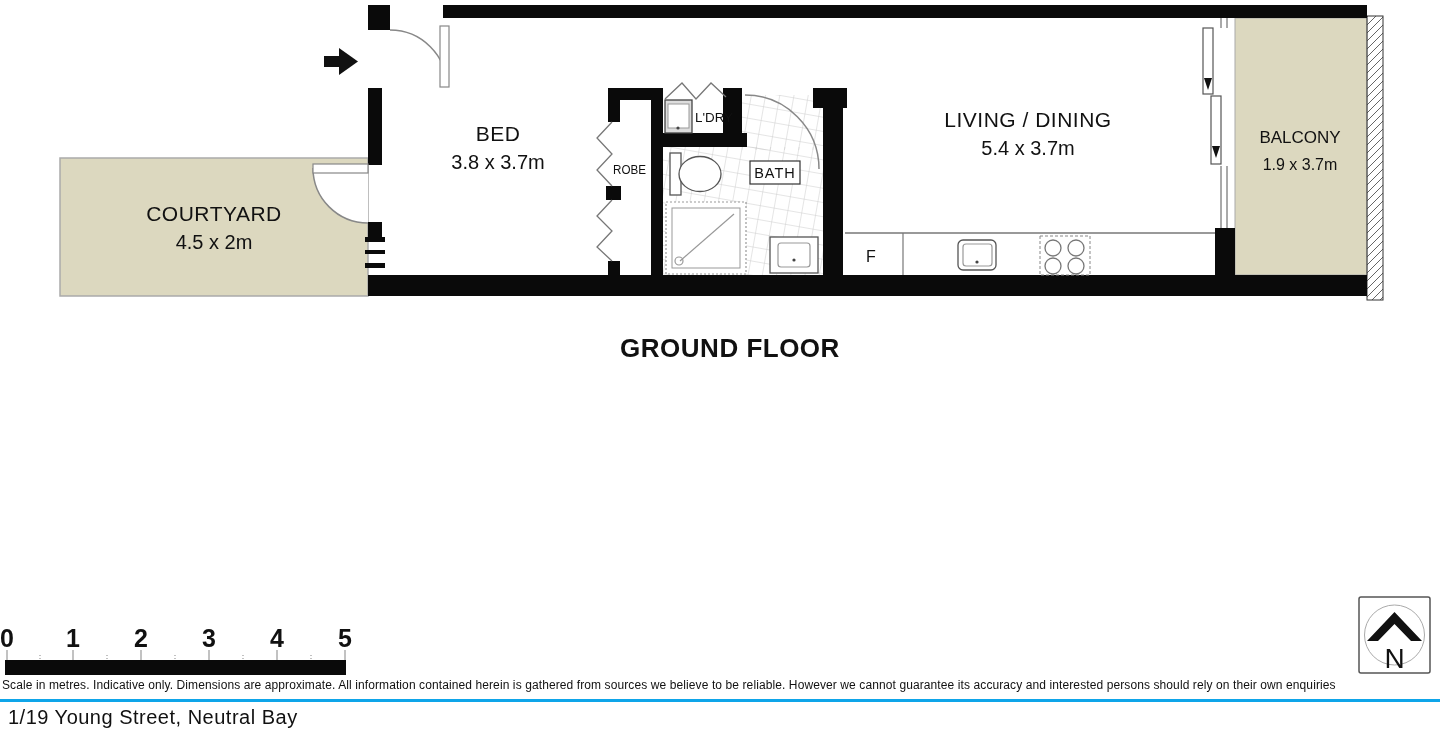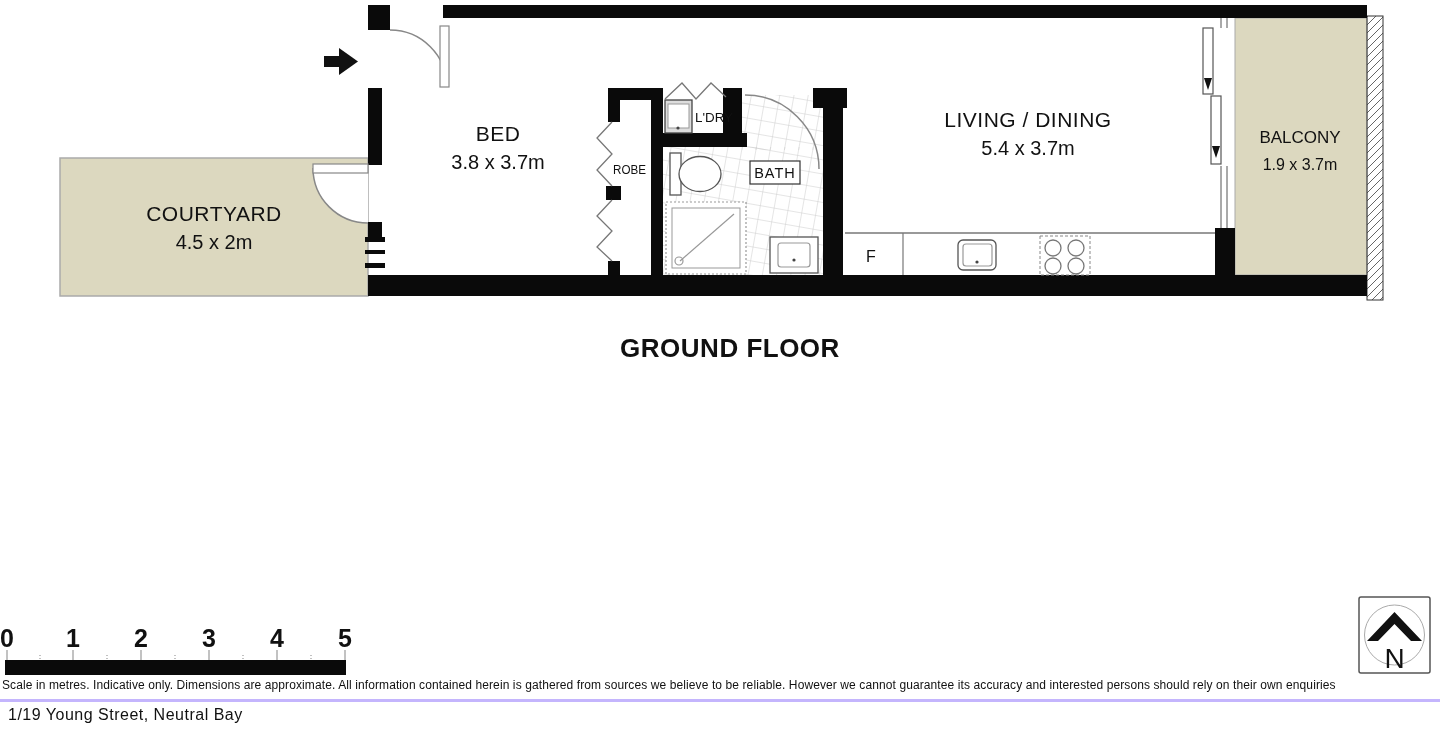--- a/index.html
+++ b/index.html
@@ -12,22 +12,22 @@
   .room-name{font-size:21px;letter-spacing:.5px;}
   .room-dims{font-size:20px;}
   .small-label{font-size:12px;}
   .level-title{font-size:26px;font-weight:bold;letter-spacing:.5px;}
   .fixline{stroke:#777;fill:none;stroke-width:1.3;}
   .fixfill{fill:#fff;stroke:#555;stroke-width:1.3;}
   .arc{stroke:#888;fill:none;stroke-width:1.5;}
   .scale-num{font-size:25px;font-weight:bold;}
   .disclaimer{position:absolute;left:0;right:0;top:676px;height:20px;
       font-size:12px;font-weight:400;letter-spacing:.1px;white-space:nowrap;
-      overflow:hidden;border-bottom:3px solid #c4b5fd;padding:2px 0 1px 2px;}
-  .addr{position:absolute;left:8px;top:706px;font-size:16px;letter-spacing:.5px;}
+      overflow:hidden;border-bottom:3px solid #0ea5e9;padding:2px 0 1px 2px;}
+  .addr{position:absolute;left:8px;top:706px;font-size:20px;letter-spacing:.5px;}
   .brand{position:absolute;right:6px;bottom:0px;font-size:57px;font-weight:bold;
       letter-spacing:-2px;line-height:1;}
 </style>
 </head>
 <body>
 
 <div class="page">
 
 <svg width="1440" height="700" viewBox="0 0 1440 700">
 

